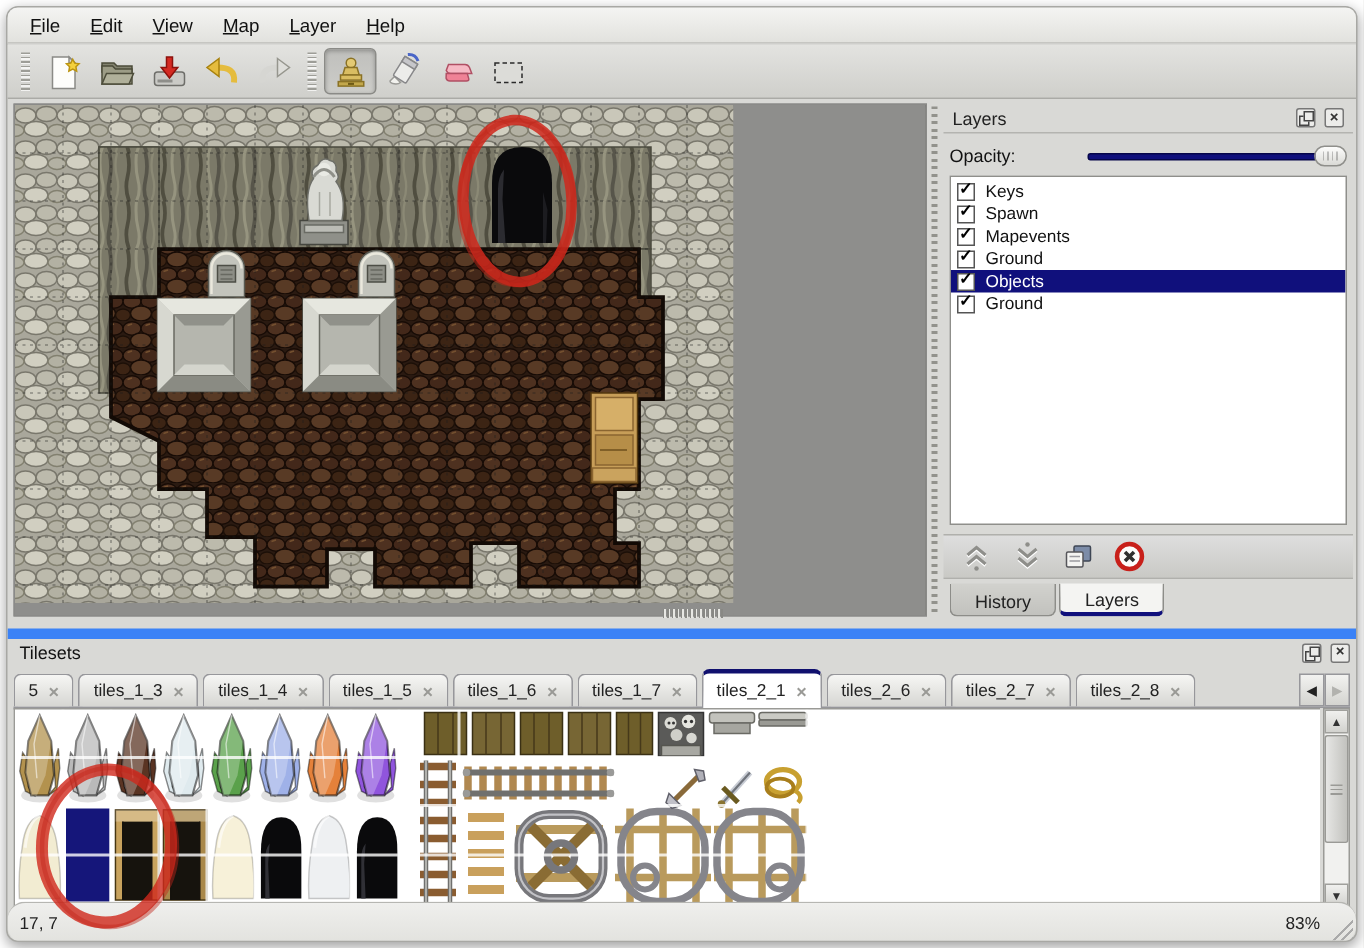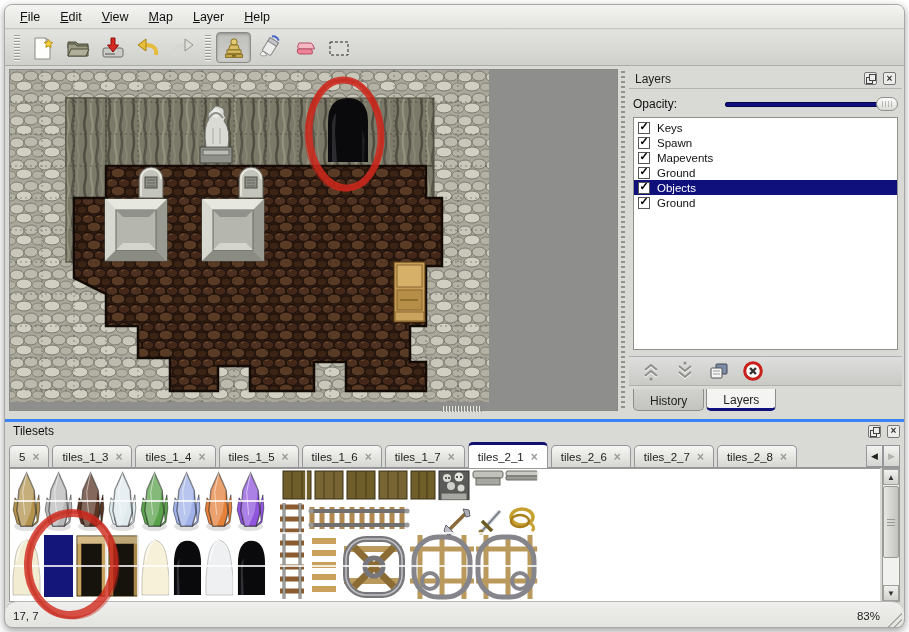--- a/index.html
+++ b/index.html
@@ -66,21 +66,21 @@
   .dock-btnbar { position:absolute; left:0; top:287px; width:100%; height:30px;
     background:linear-gradient(#dedede,#c9c9c5); border:1px solid #b0b0ac; border-left:none; border-right:none;
     display:flex; align-items:center; gap:10px; padding:0 10px; }
   .dbtn { width:24px; height:24px; display:flex; align-items:center; justify-content:center; }
   .dock-tabs { position:absolute; left:4px; top:320px; height:22px; display:flex; }
   .dock-tab { height:22px; padding:2px 16px 0; font-size:12px; color:#222;
     border:1px solid #8d8d89; border-top:none; border-radius:0 0 5px 5px; margin-right:2px;
     background:linear-gradient(#d2d2ce,#c2c2be); display:flex; align-items:center; }
   .dock-tab.on { background:#f4f4f2; border-bottom:3px solid #10107c; padding-bottom:0; }
   
-  .ts-panel { position:absolute; left:0; top:414px; width:100%; height:182px; border-top:3px solid #3b82f6; }
+  .ts-panel { position:absolute; left:0; top:414px; width:100%; height:182px; border-top:7px solid #3b82f6; }
   .ts-header { position:absolute; left:4px; right:4px; top:0; height:18px; display:flex; align-items:center; }
   .ts-title { font-size:12px; flex:1; padding-left:4px; }
   .ts-tabbar { position:absolute; left:4px; right:4px; top:19px; height:27px;
     border-bottom:1px solid #96969a; display:flex; align-items:flex-end; }
   .ts-tab { height:22px; padding:0 9px; margin-right:3px; display:flex; align-items:center; gap:7px;
     font-size:11.5px; color:#222; border:1px solid #97979b; border-bottom:none;
     border-radius:5px 5px 0 0; background:linear-gradient(#f6f6f4,#d6d6d2); white-space:nowrap; }
   .ts-tab.on { height:26px; background:#fff; border-top:3px solid #10106e; margin-bottom:-1px;justify-content:flex-end; }
   .tab-x { color:#9a9a96; font-weight:bold; font-size:12px; }
   .ts-scroll { margin-left:auto; display:flex; }

